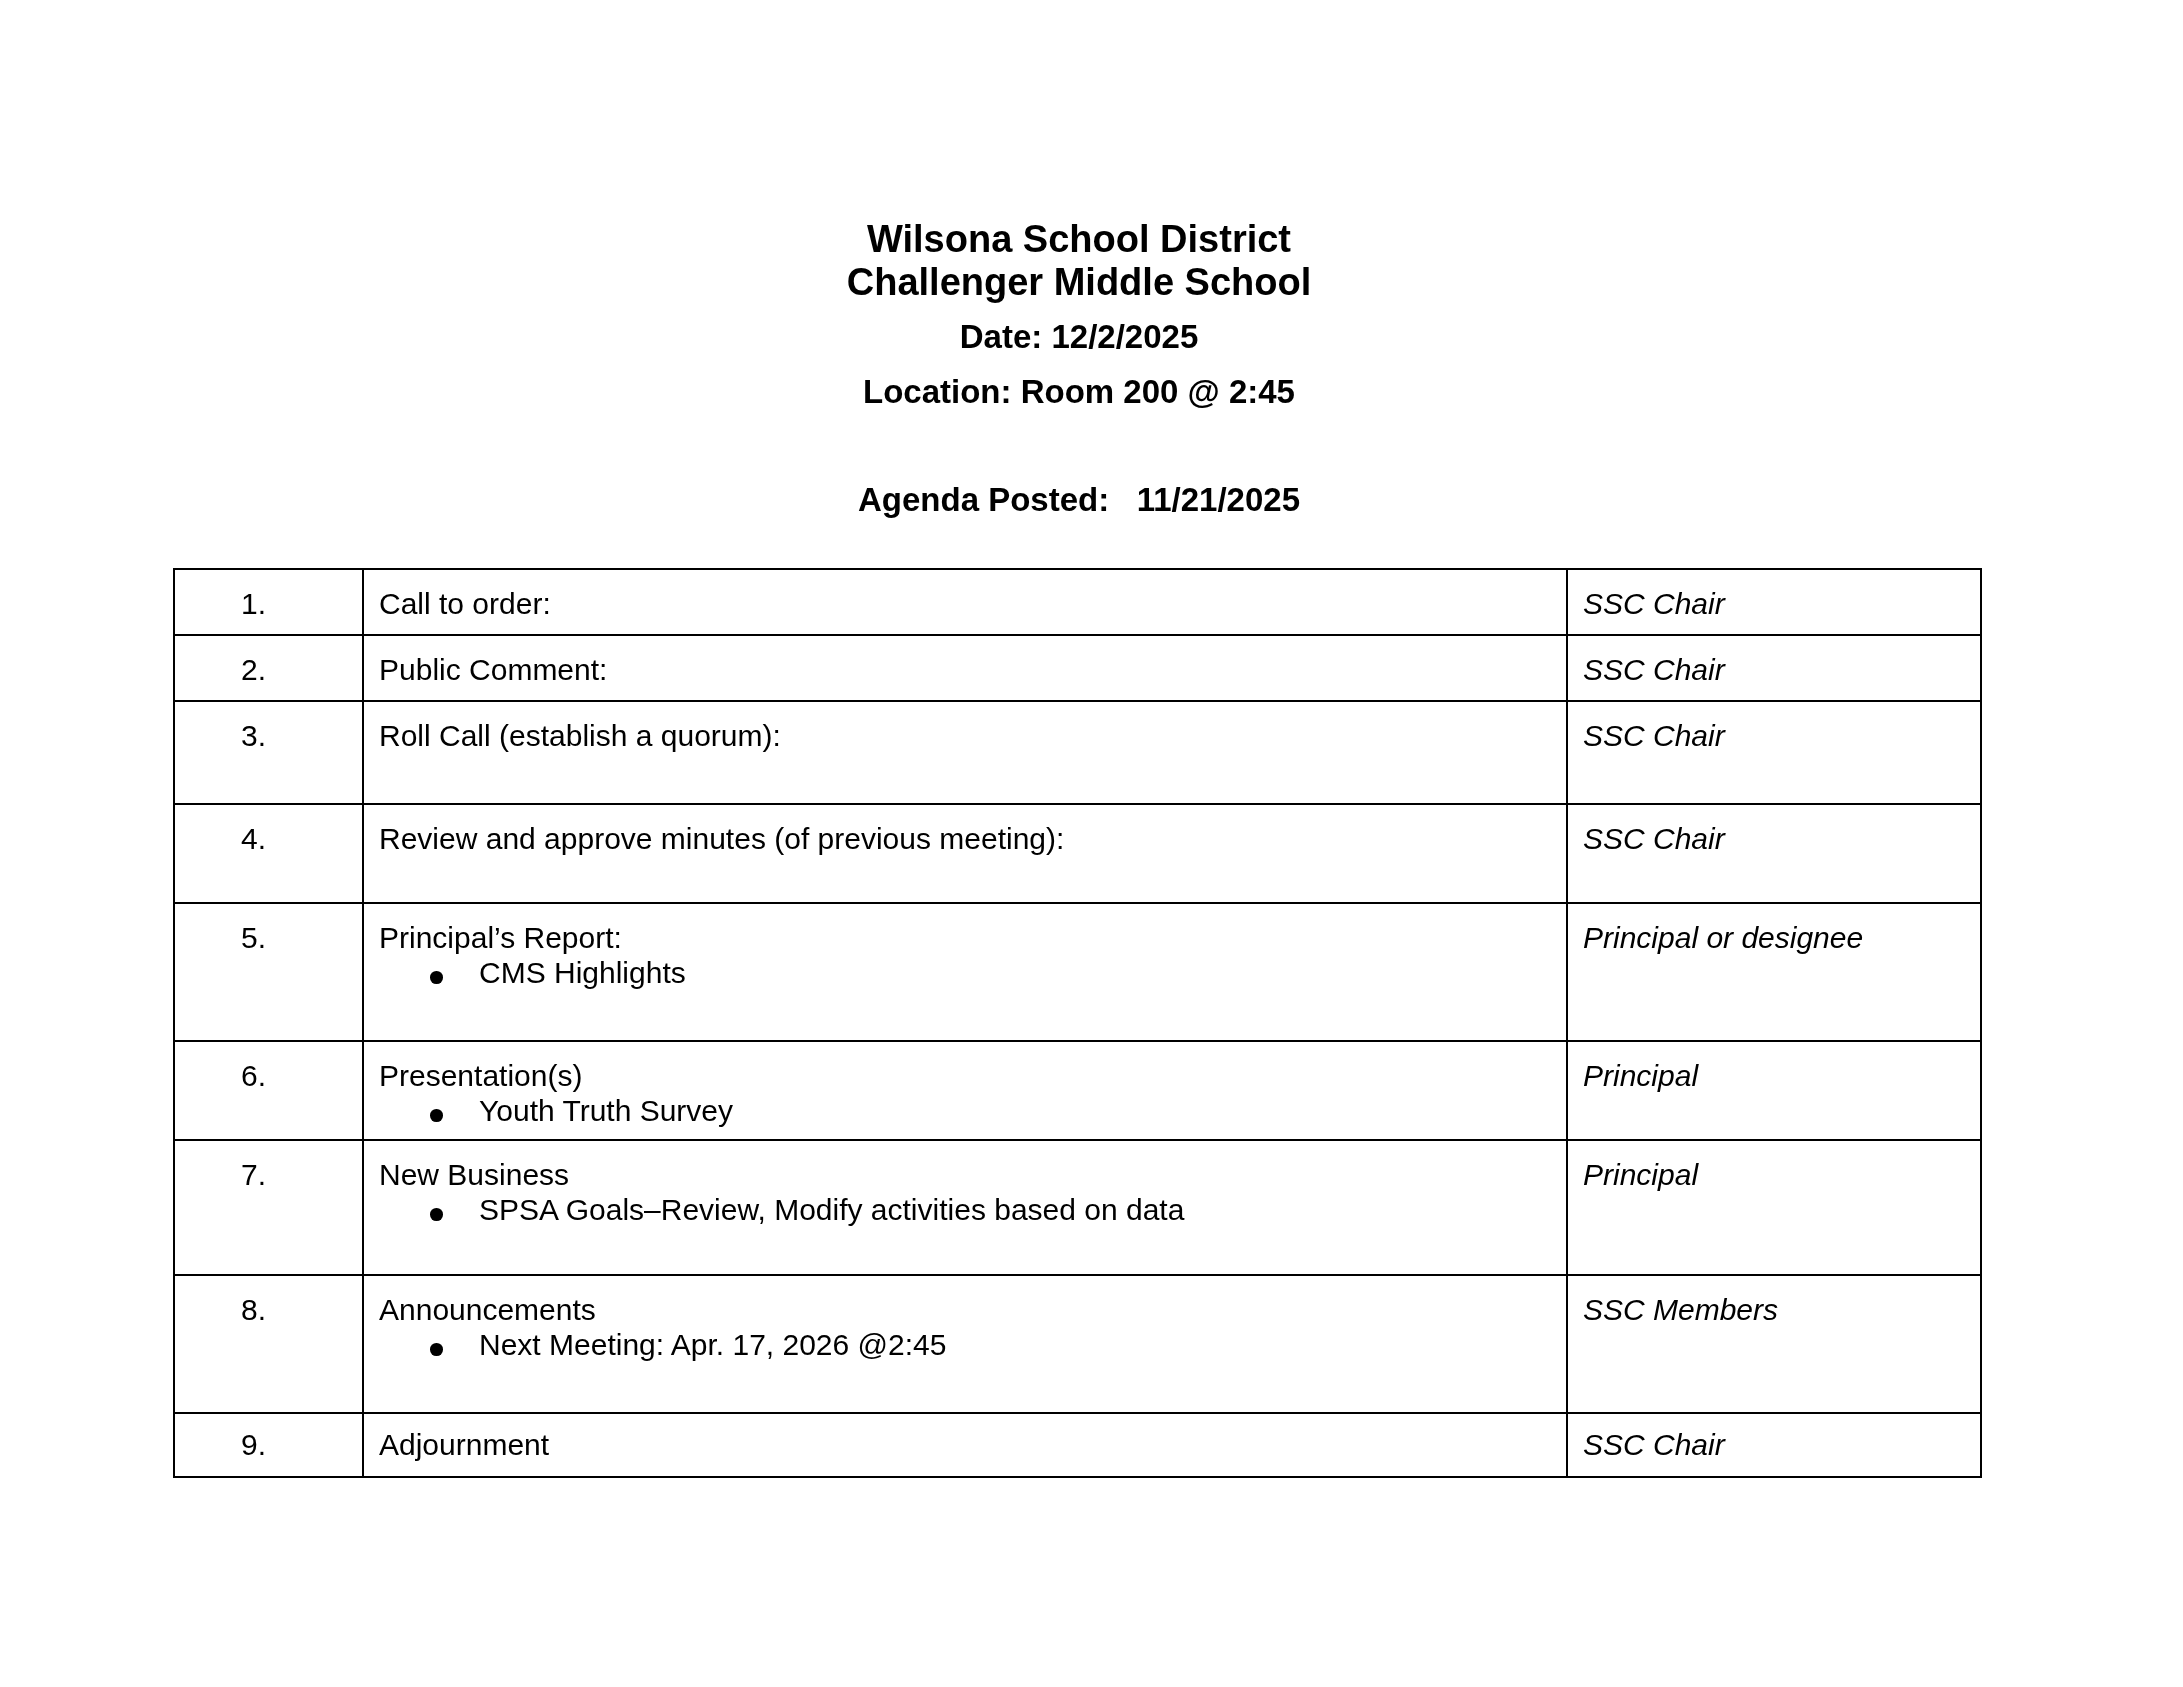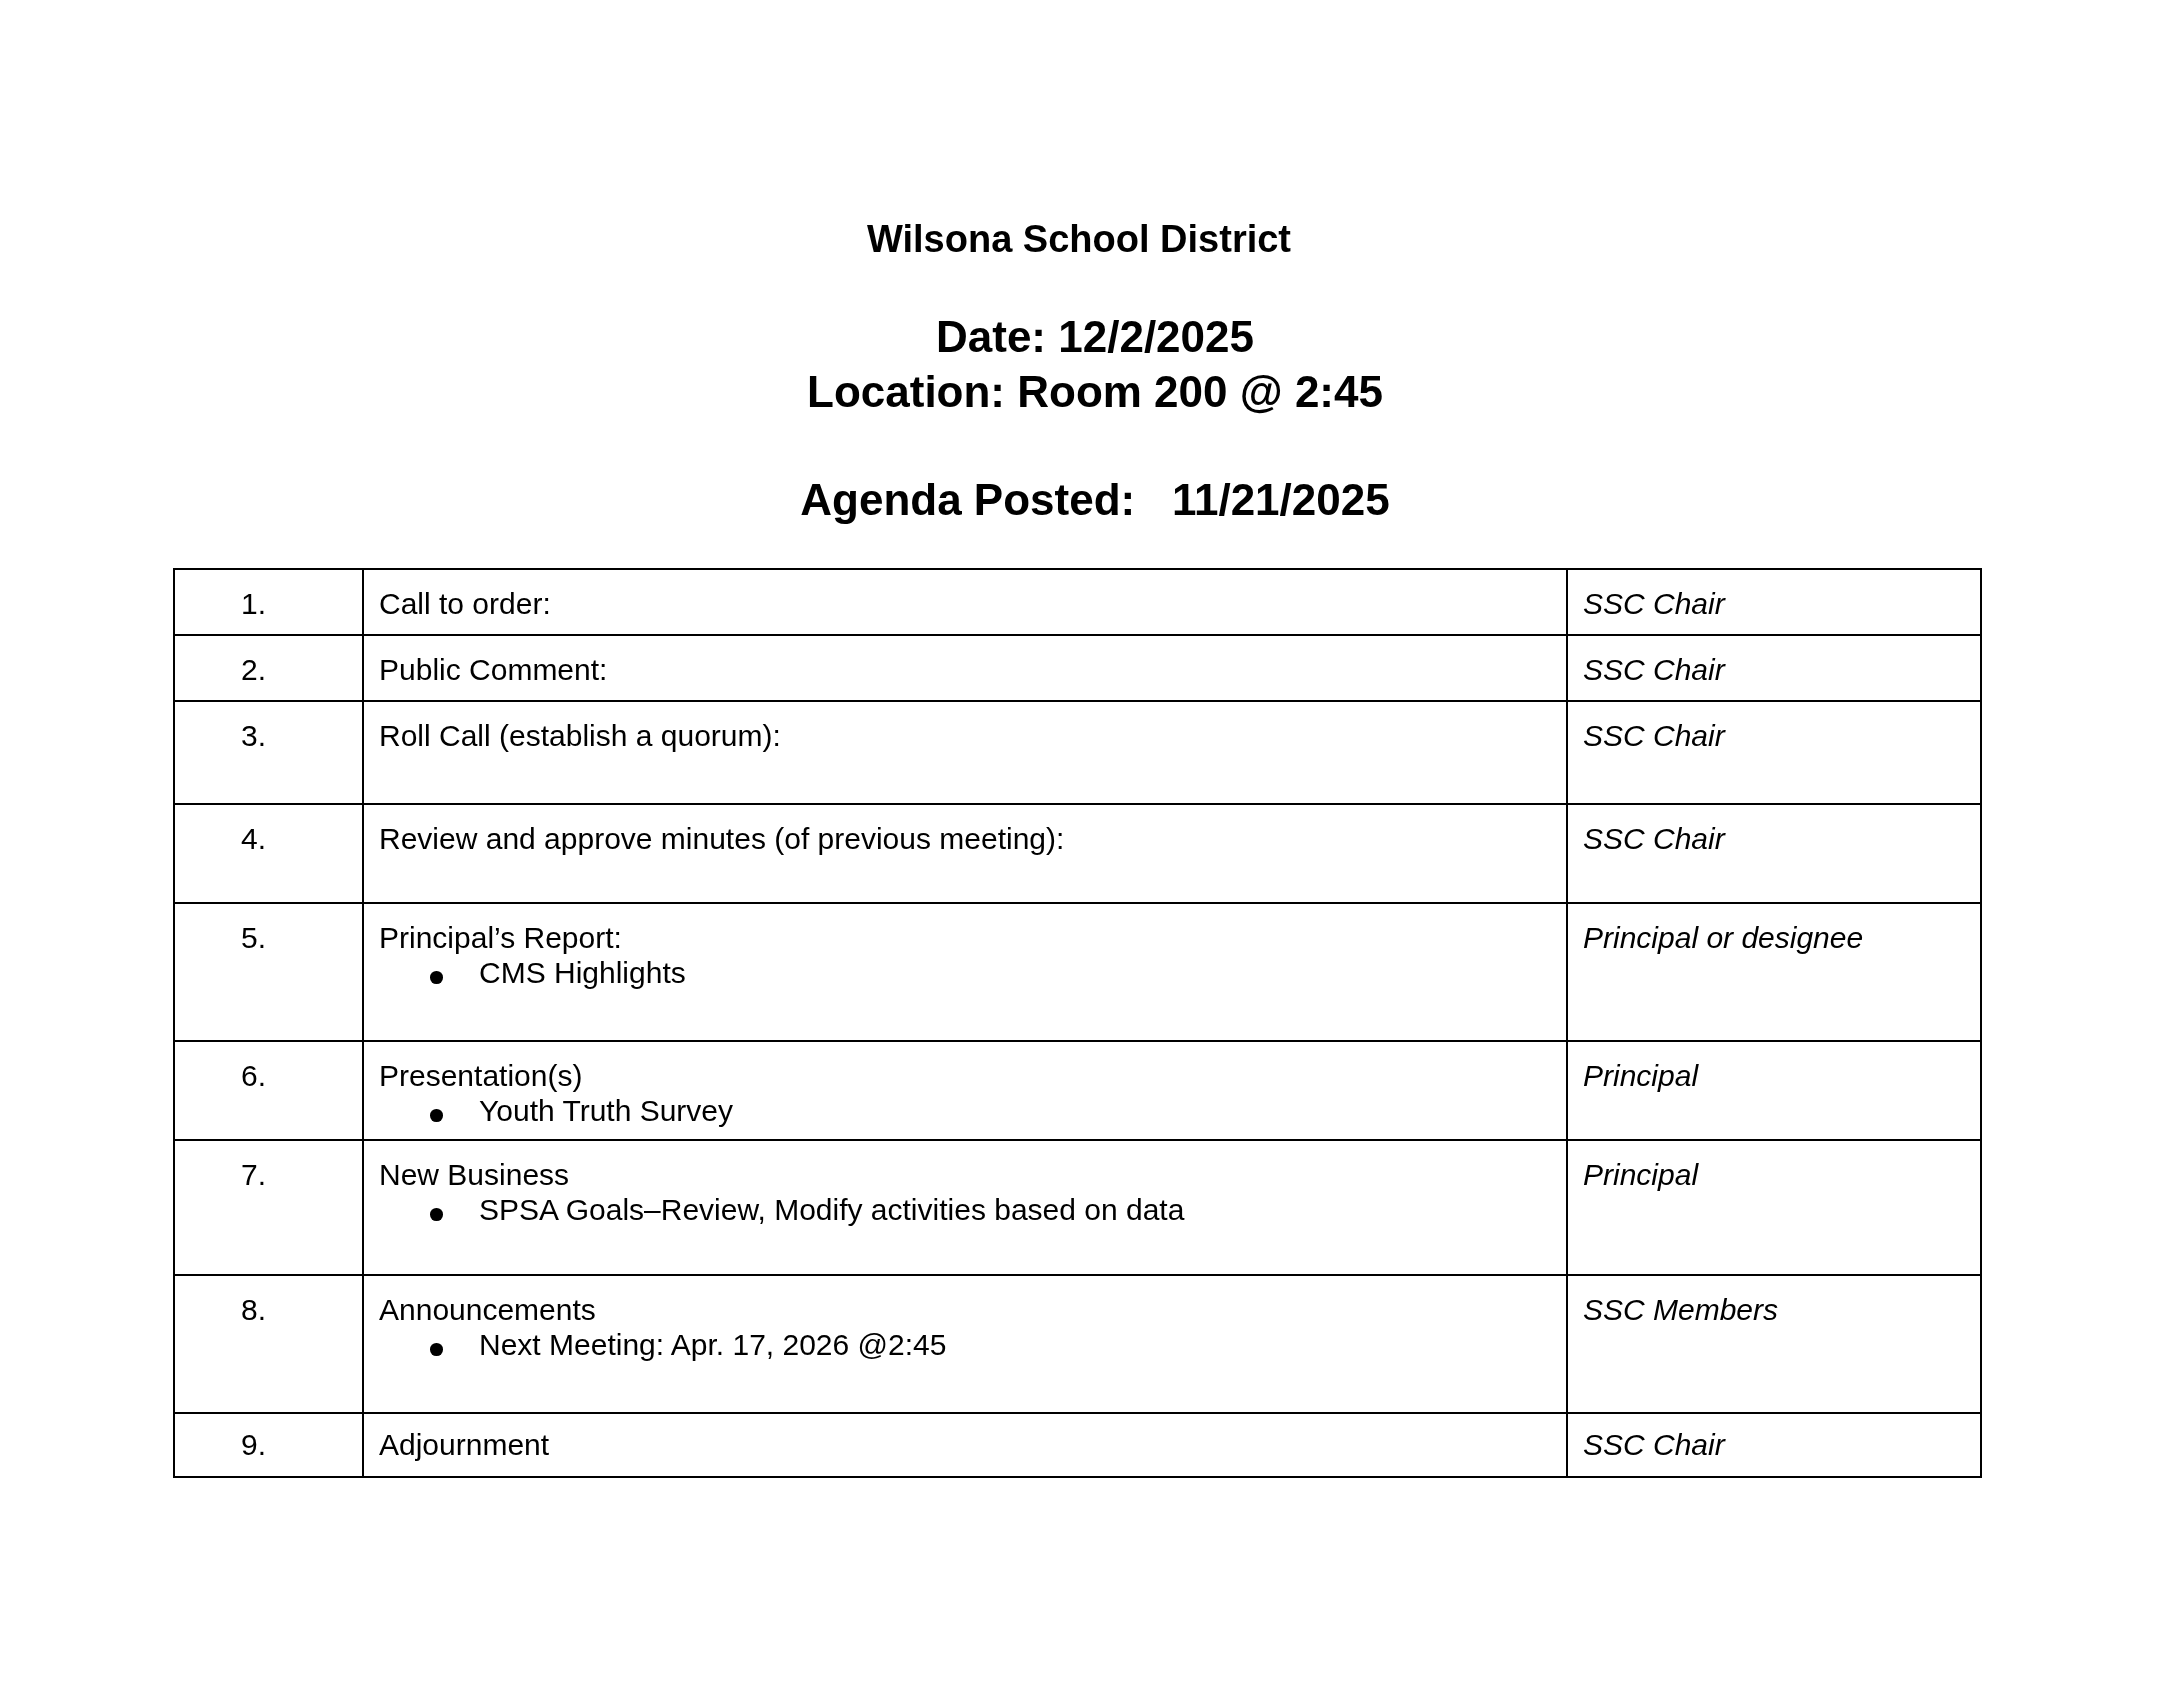--- a/index.html
+++ b/index.html
@@ -25,21 +25,21 @@
   }
   .heading-line {
     position: absolute;
     left: 0;
     width: 2158px;
     text-align: center;
     font-weight: bold;
     white-space: pre;
   }
   .h-title { font-size: 38px; line-height: 38px; }
-  .h-meta  { font-size: 44px; line-height: 40px; padding-left: 16px; }
+  .h-meta  { font-size: 33px; line-height: 40px; }
 
   .agenda-table {
     position: absolute;
     left: 173px;
     top: 568px;
     width: 1809px;
     border: 2.6px solid #000;
     box-sizing: border-box;
   }
   .agenda-row {
@@ -90,20 +90,21 @@
     border-radius: 50%;
     background: #000;
   }
 </style>
 </head>
 <body>
 
 <div class="page">
 
   <div class="heading-line h-title" style="top:220px;">Wilsona School District</div>
+  <div class="heading-line h-title" style="top:263px;">Challenger Middle School</div>
   <div class="heading-line h-meta" style="top:317px;">Date: 12/2/2025</div>
   <div class="heading-line h-meta" style="top:372px;">Location: Room 200 @ 2:45</div>
   <div class="heading-line h-meta" style="top:480px;text-align:center;">Agenda Posted:   11/21/2025</div>
 
   <div class="agenda-table">
 
     <div class="agenda-row" style="height:64px;">
       <div class="cell cell-num">1.</div>
       <div class="cell cell-item">
         <div>Call to order:</div>

